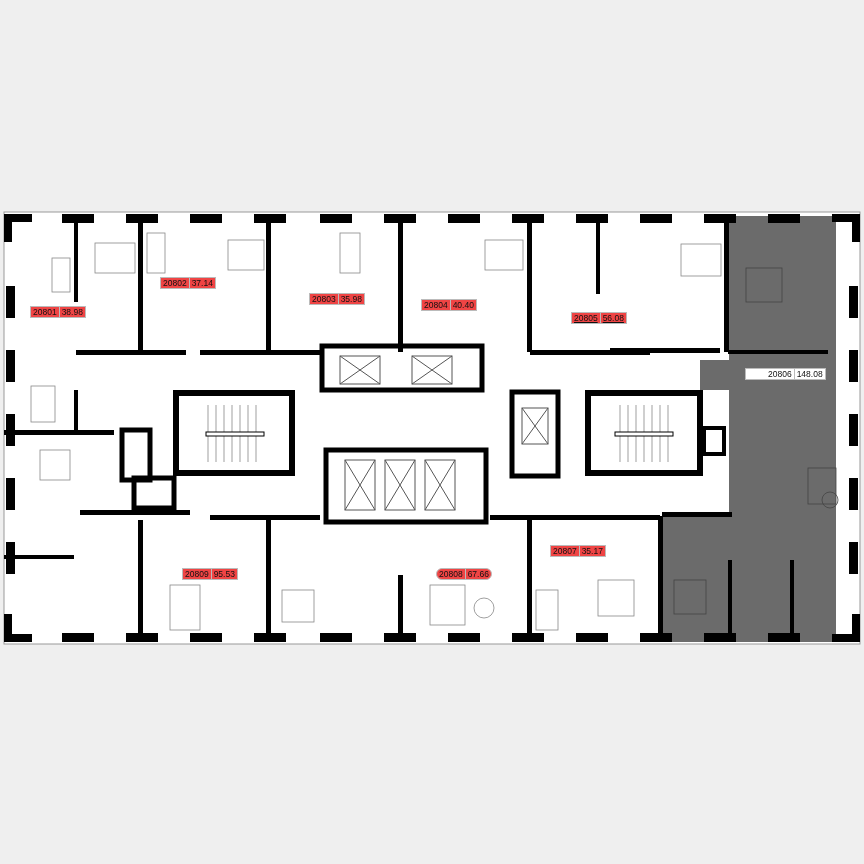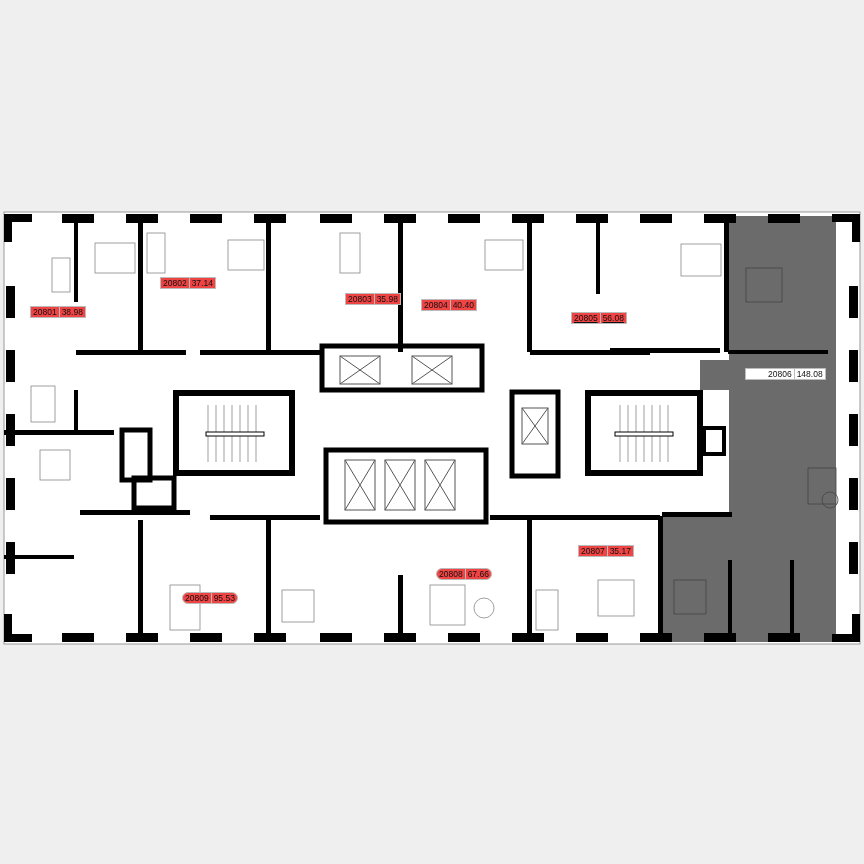--- a/index.html
+++ b/index.html
@@ -176,40 +176,40 @@
 </svg>
 
 <div class="unit-label" style="left:30px;top:306px;">
   <span class="num">20801</span>
   <span>38.98</span>
 </div>
 <div class="unit-label" style="left:160px;top:277px;">
   <span class="num">20802</span>
   <span>37.14</span>
 </div>
-<div class="unit-label" style="left:309px;top:293px;margin-left:36px;">
+<div class="unit-label" style="left:309px;top:293px;">
   <span class="num">20803</span>
   <span>35.98</span>
 </div>
 <div class="unit-label" style="left:421px;top:299px;">
   <span class="num">20804</span>
   <span>40.40</span>
 </div>
 <div class="unit-label" style="left:571px;top:312px;text-decoration:underline;">
   <span class="num">20805</span>
   <span>56.08</span>
 </div>
 <div class="unit-label sel" style="left:745px;top:368px;">
   <span class="num">20806</span>
   <span>148.08</span>
 </div>
-<div class="unit-label" style="left:550px;top:545px;margin-left:28px;">
+<div class="unit-label" style="left:550px;top:545px;">
   <span class="num">20807</span>
   <span>35.17</span>
 </div>
 <div class="unit-label" style="left:436px;top:568px;border-radius:6px;">
   <span class="num">20808</span>
   <span>67.66</span>
 </div>
-<div class="unit-label" style="left:182px;top:592px;border-radius:6px;">
+<div class="unit-label" style="left:182px;top:568px;">
   <span class="num">20809</span>
   <span>95.53</span>
 </div>
 
 </body></html>

